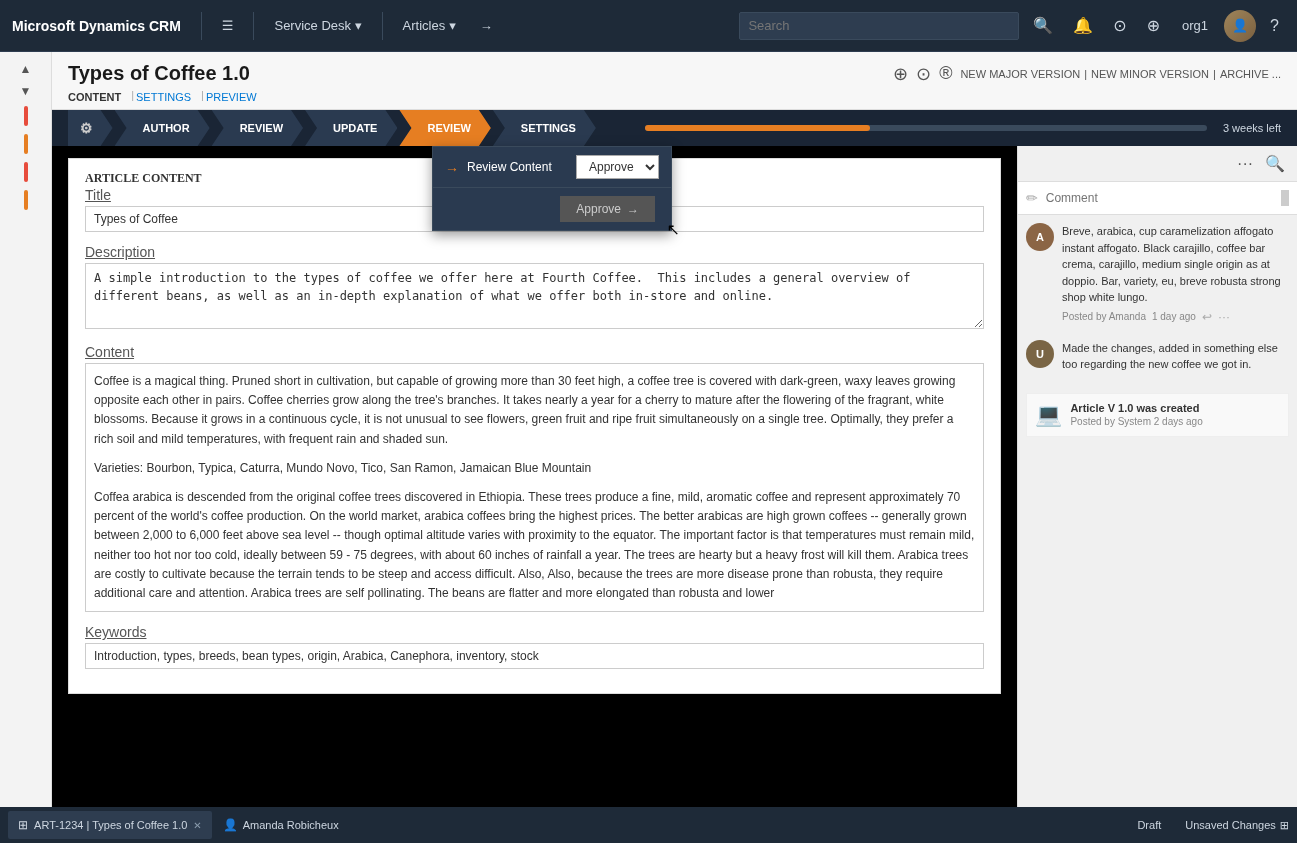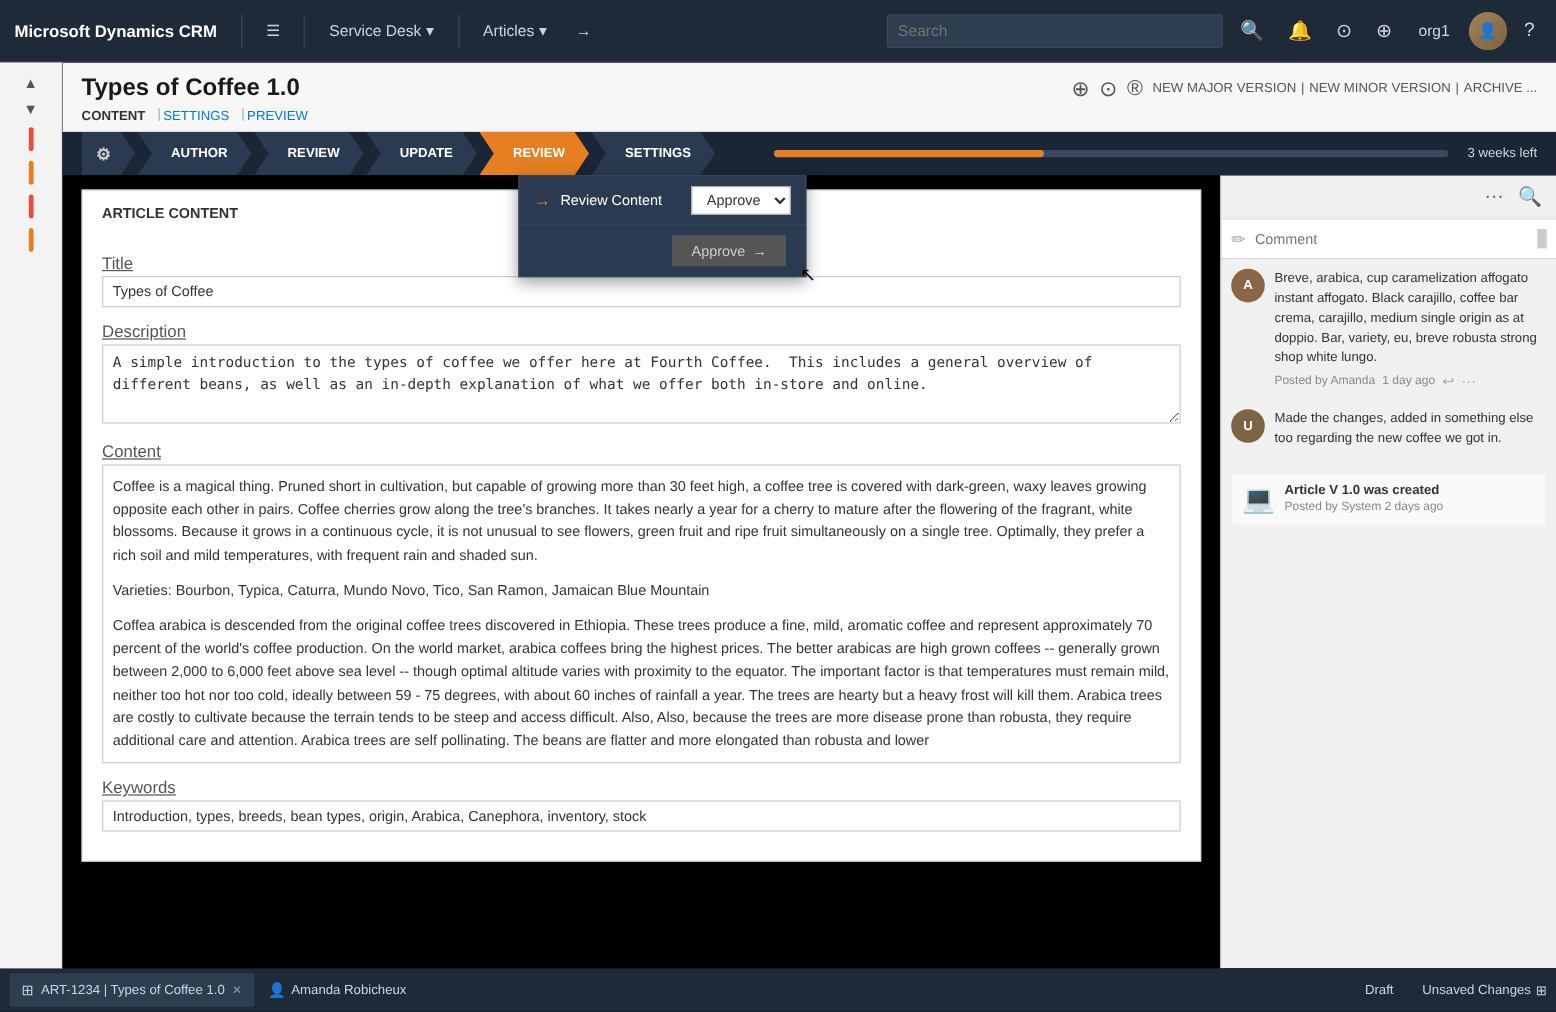--- a/index.html
+++ b/index.html
@@ -317,22 +317,23 @@
       overflow-y: auto;
       padding: 12px 16px;
       background: #fff;
       border: 1px solid #ddd;
       margin: 0;
     }
     .form-section-title {
       font-size: 12px;
       font-weight: 700;
       color: #333;
-      margin-bottom: 26px;
+      margin-bottom: 1px;
       text-transform: uppercase;
+      font-family: Liberation Serif, serif;
     }
     .form-field {
       margin-bottom: 12px;
     }
     .form-label {
       font-size: 14px;
       color: #555;
       margin-bottom: 3px;
       display: block;
       text-decoration: underline;

